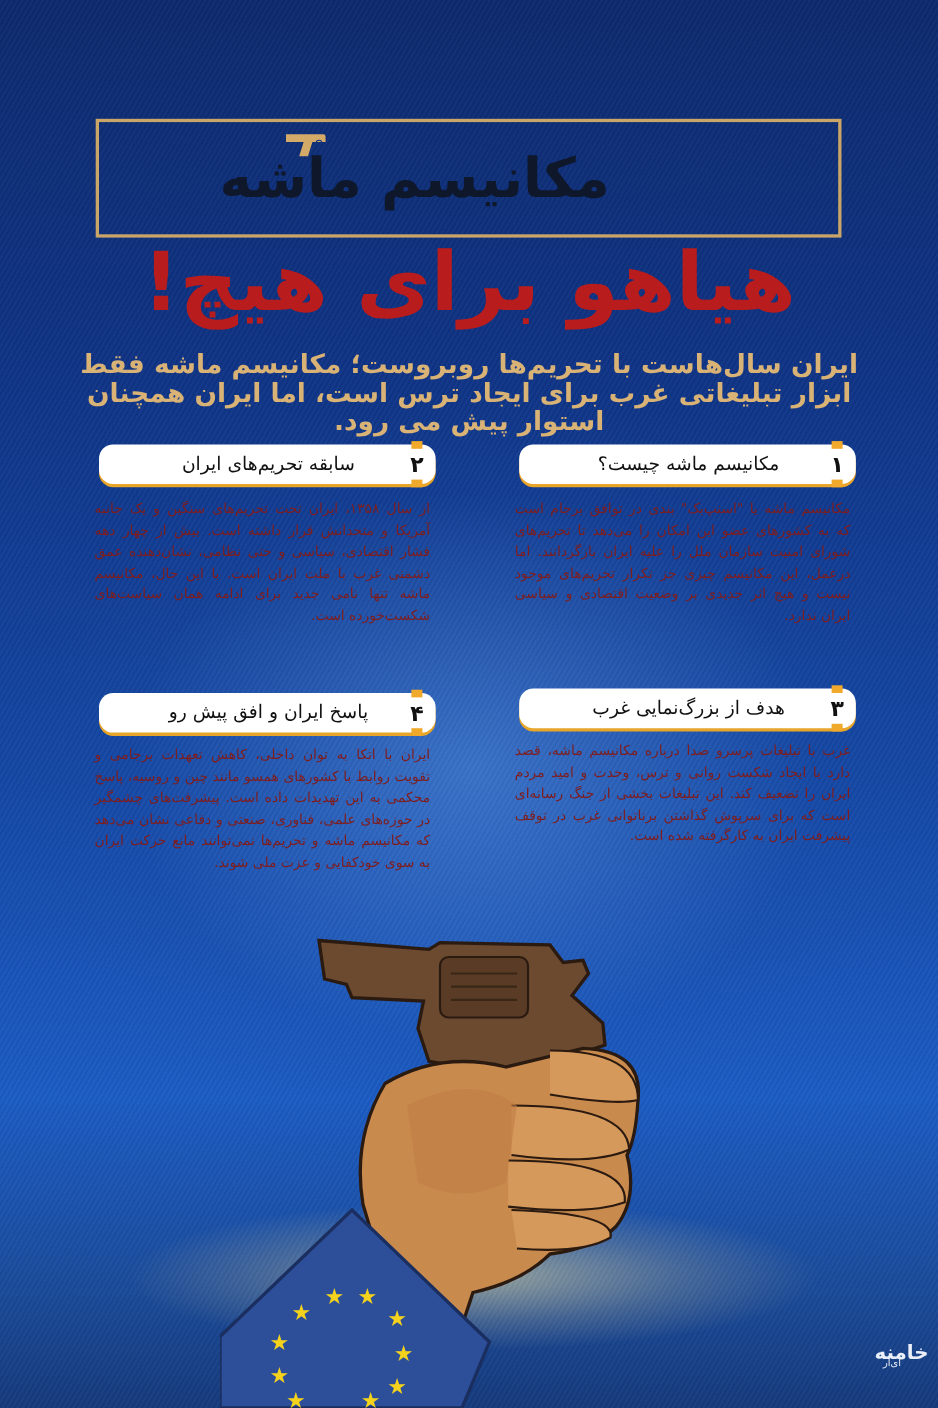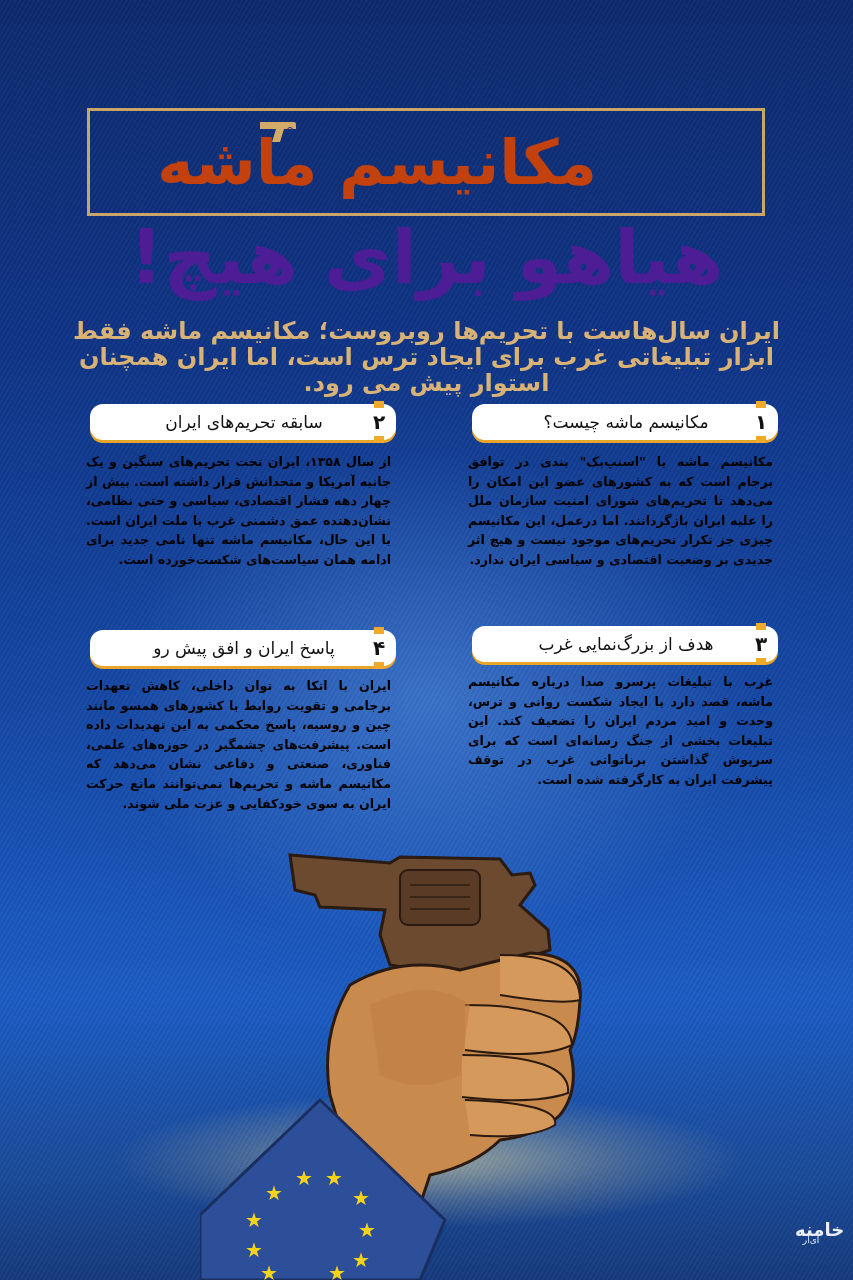--- a/index.html
+++ b/index.html
@@ -10,39 +10,39 @@
       radial-gradient(ellipse 520px 420px at 430px 700px, rgba(90,150,230,0.55) 0%, rgba(30,80,170,0.15) 60%, rgba(0,0,0,0) 80%),
       linear-gradient(180deg,#0d2a6e 0%,#0f3384 25%,#1447a4 55%,#1c5cc4 78%,#1a4a98 92%,#163a7c 100%);
   }
   body::before{content:"";position:absolute;inset:0;
     background:repeating-linear-gradient(-60deg,rgba(255,255,255,0.025) 0 2px,rgba(0,0,0,0.03) 2px 4px);
     pointer-events:none;}
   .title-box{position:absolute;left:87px;top:108px;width:678px;height:108px;
     border:3px solid #c9a568;box-sizing:border-box;}
   .title1{position:absolute;left:87px;top:108px;width:580px;height:108px;
     display:flex;align-items:center;justify-content:center;direction:rtl;
-    color:#c2410c;font-weight:bold;font-size:62px;letter-spacing:2px;
+    color:#0f172a;font-weight:bold;font-size:50px;letter-spacing:2px;
     font-family:"DejaVu Sans",sans-serif;}
   .title2{position:absolute;left:80px;top:212px;width:693px;height:90px;
     display:flex;align-items:center;justify-content:center;direction:rtl;
-    color:#4c1d95;font-weight:bold;font-size:74px;
+    color:#b91c1c;font-weight:bold;font-size:74px;
     font-family:"DejaVu Sans",sans-serif;}
   .pistol{position:absolute;left:258px;top:120px;width:40px;height:24px;}
   .subtitle{position:absolute;left:70px;top:318px;width:713px;direction:rtl;text-align:center;
     color:#d9b276;font-weight:bold;font-size:24px;line-height:26px;}
   .card-head{position:absolute;width:306px;height:36px;background:#fff;border-radius:13px;
     box-shadow:0 3px 0 #e7a52a;display:flex;align-items:center;direction:rtl;}
   .card-num{width:34px;text-align:center;font-weight:bold;font-size:20px;color:#111;position:relative;height:100%;
     display:flex;align-items:center;justify-content:center;}
   .card-num::before,.card-num::after{content:"";position:absolute;left:12px;width:10px;height:7px;background:#f0a92a;}
   .card-num::before{top:-3px;}
   .card-num::after{bottom:-3px;}
   .card-title{flex:1;text-align:center;font-size:17px;color:#111;padding-left:36px;}
   .card-body{position:absolute;width:305px;direction:rtl;text-align:justify;
-    color:#000000;font-size:12.6px;line-height:19.6px;font-weight:bold;}
+    color:#7f1d1d;font-size:12.6px;line-height:19.6px;}
   .logo{position:absolute;left:795px;top:1225px;width:32px;color:#e9eef8;font-size:9px;text-align:center;line-height:10px;}
   .logo b{font-size:18px;display:block;}
   .illustration{position:absolute;left:200px;top:835px;width:450px;height:445px;}
 </style>
 </head>
 <body>
 
 <div class="title-box"></div>
 <svg class="pistol" viewBox="0 0 40 24">
   <path d="M2 2 H36 Q38 2 38 5 V9 H26 L22 22 H14 L18 9 H2 Z" fill="#d4aa68"></path>

